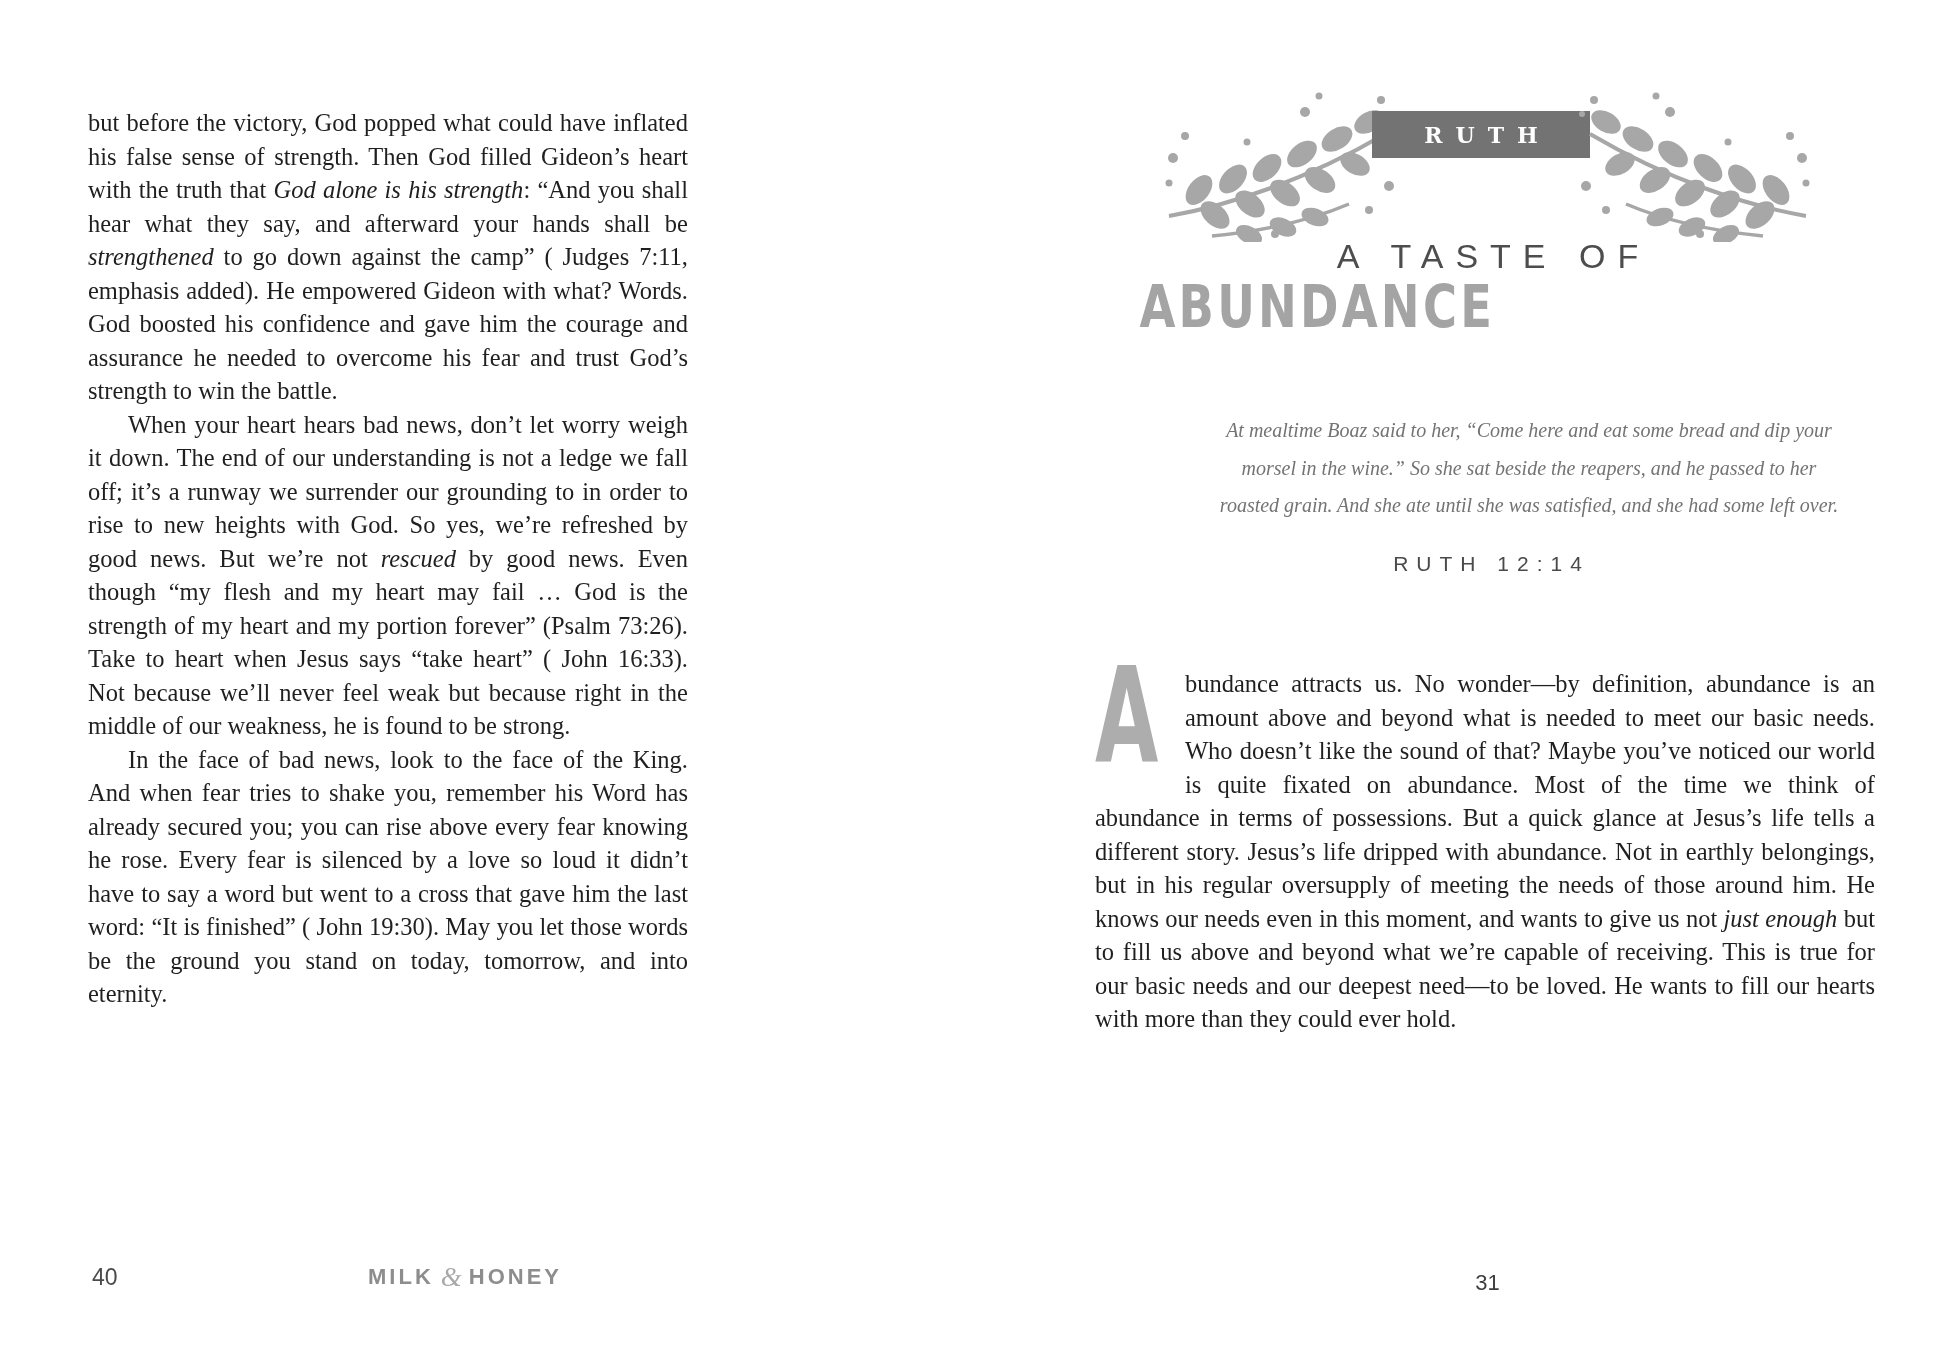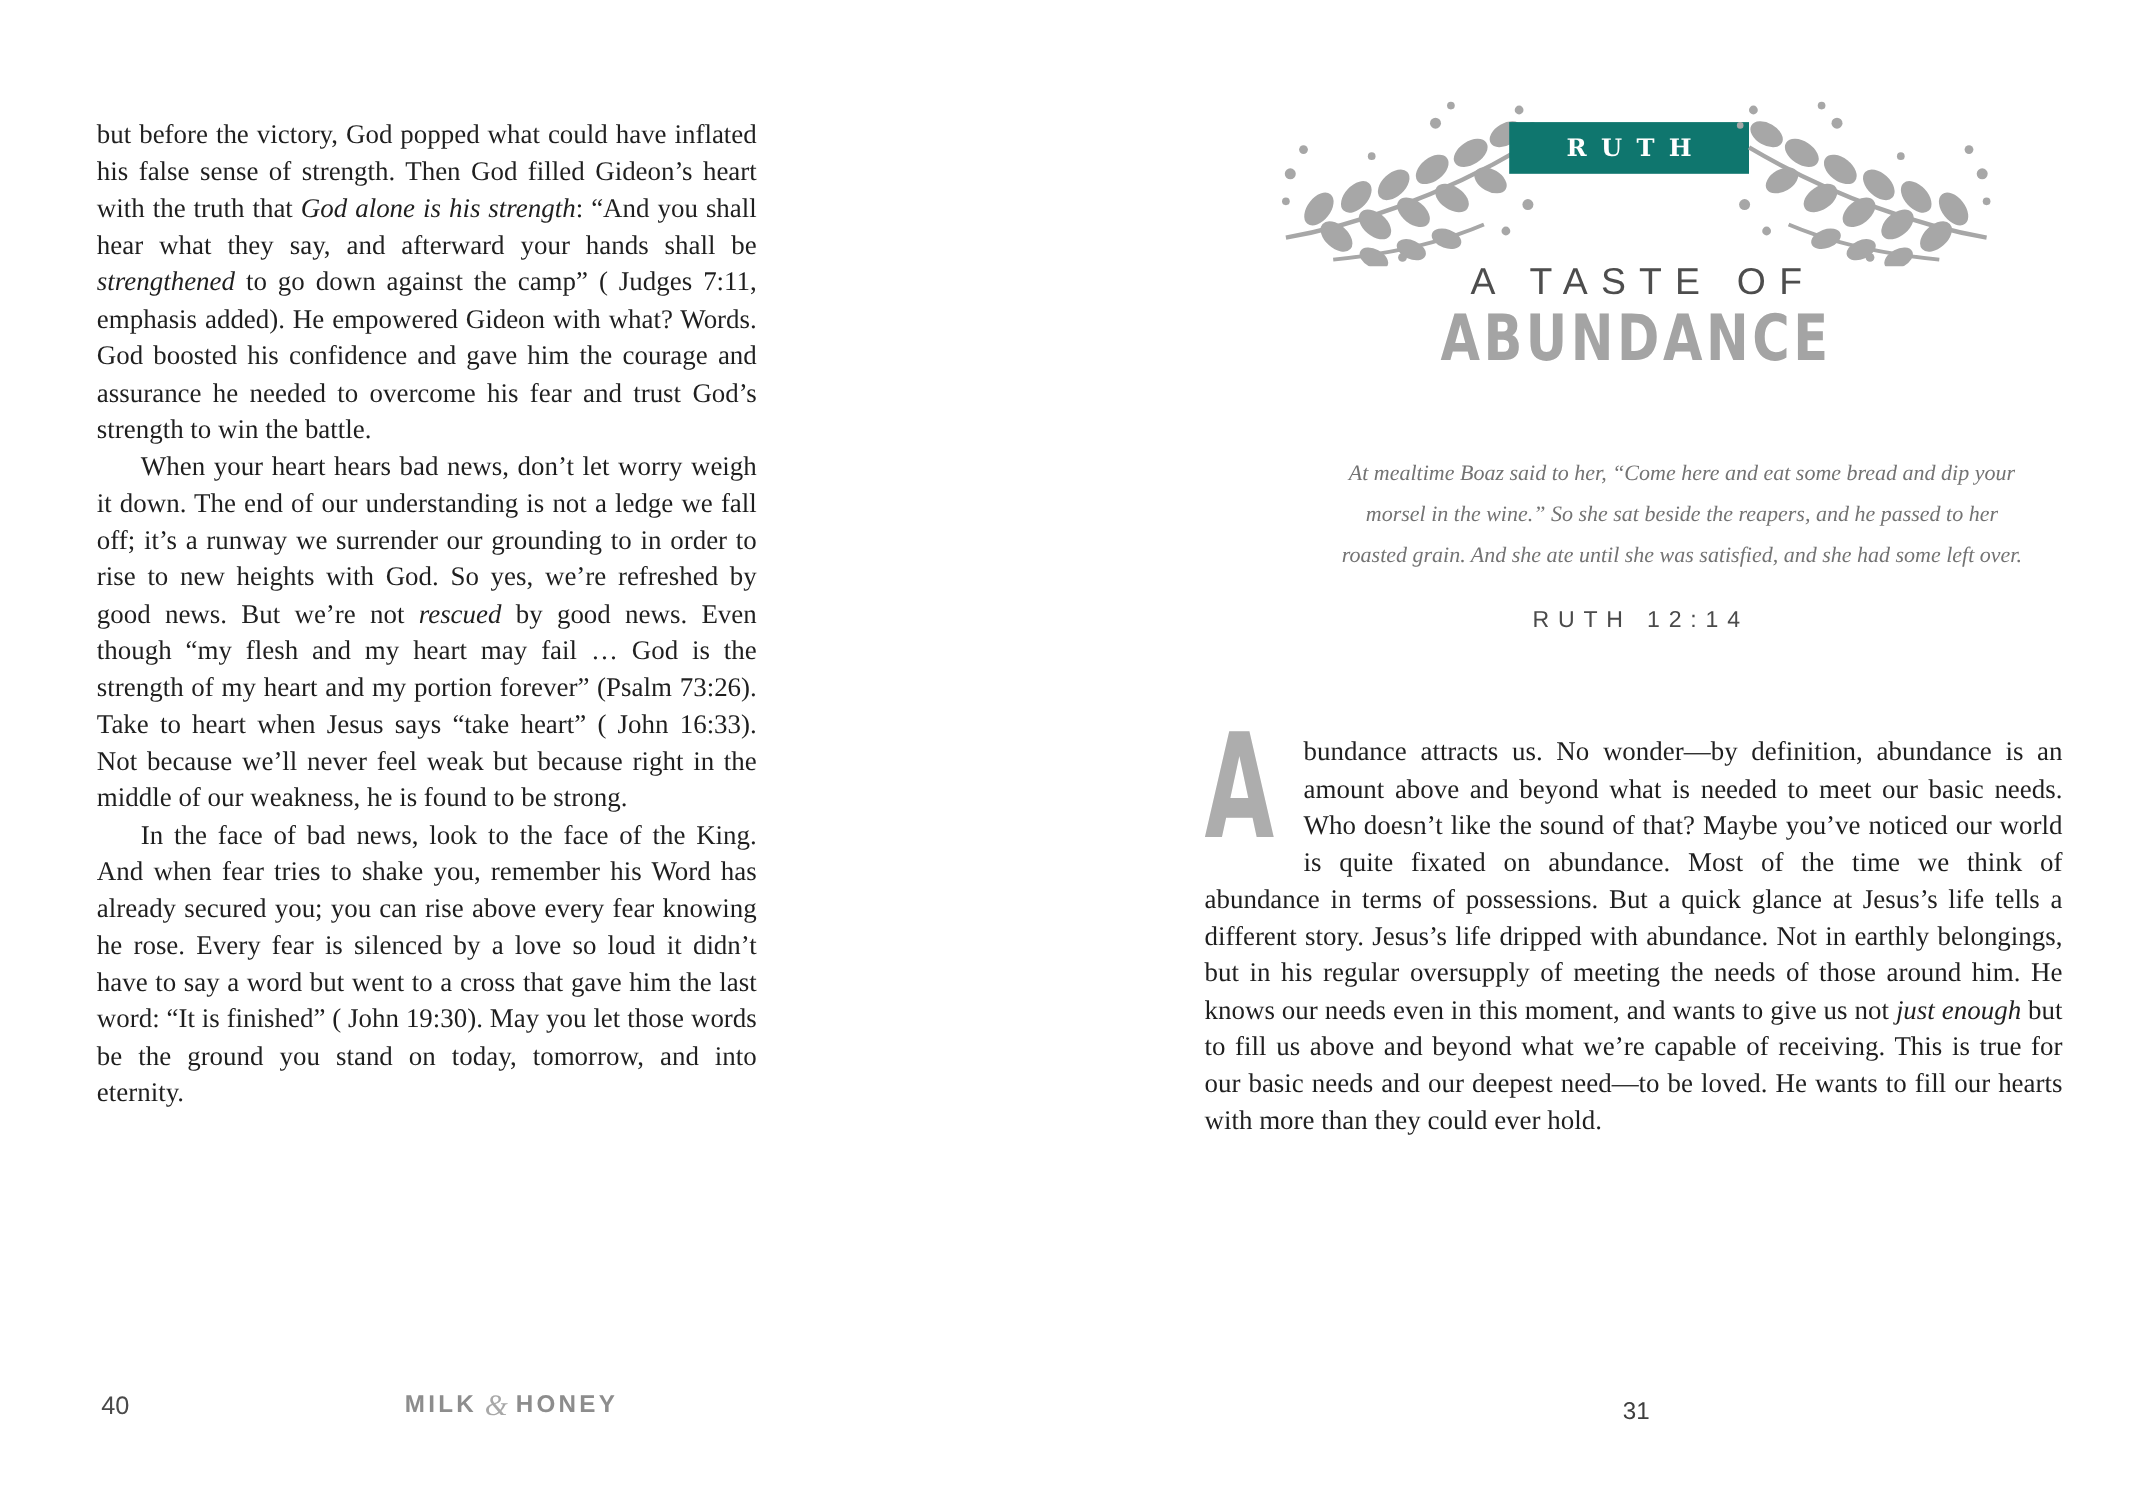--- a/index.html
+++ b/index.html
@@ -47,42 +47,41 @@
   }
 
   
   .chapter-header { position: absolute; left: 1095px; top: 84px; width: 785px; height: 165px; }
   .laurel { position: absolute; top: 0; width: 242px; height: 158px; }
   .laurel.left  { left: 62px; }
   .laurel.right { right: 62px; transform: scaleX(-1); }
   .banner {
     position: absolute; left: 277px; top: 27px;
     width: 218px; height: 47px;
-    background: #0f766e;
+    background: #737373;
     display: flex; align-items: center; justify-content: center;
   }
   .banner-label {
     font-family: "DejaVu Serif", serif;
     font-weight: 700; font-size: 22px;
     color: #ffffff;
     letter-spacing: 13px; text-indent: 13px;
   }
 
   
   .title-kicker {
     position: absolute; left: 1095px; top: 237px; width: 785px;
     text-align: center;
     font-family: "Liberation Sans", sans-serif;
     font-weight: 400; font-size: 34px;
     letter-spacing: 12px; text-indent: 12px;
     color: #4d4d4d;
   }
   .title-main {
     position: absolute; left: 1095px; top: 278px; width: 785px;
-    text-align: center;
   }
   .title-main-inner {
     display: inline-block;
     font-family: "DejaVu Sans", sans-serif;
     font-weight: 800; font-size: 58px; line-height: 58px;
     letter-spacing: 4px;
     color: #a4a4a4;
     transform: scaleX(0.80);
     transform-origin: center;
     white-space: nowrap;

